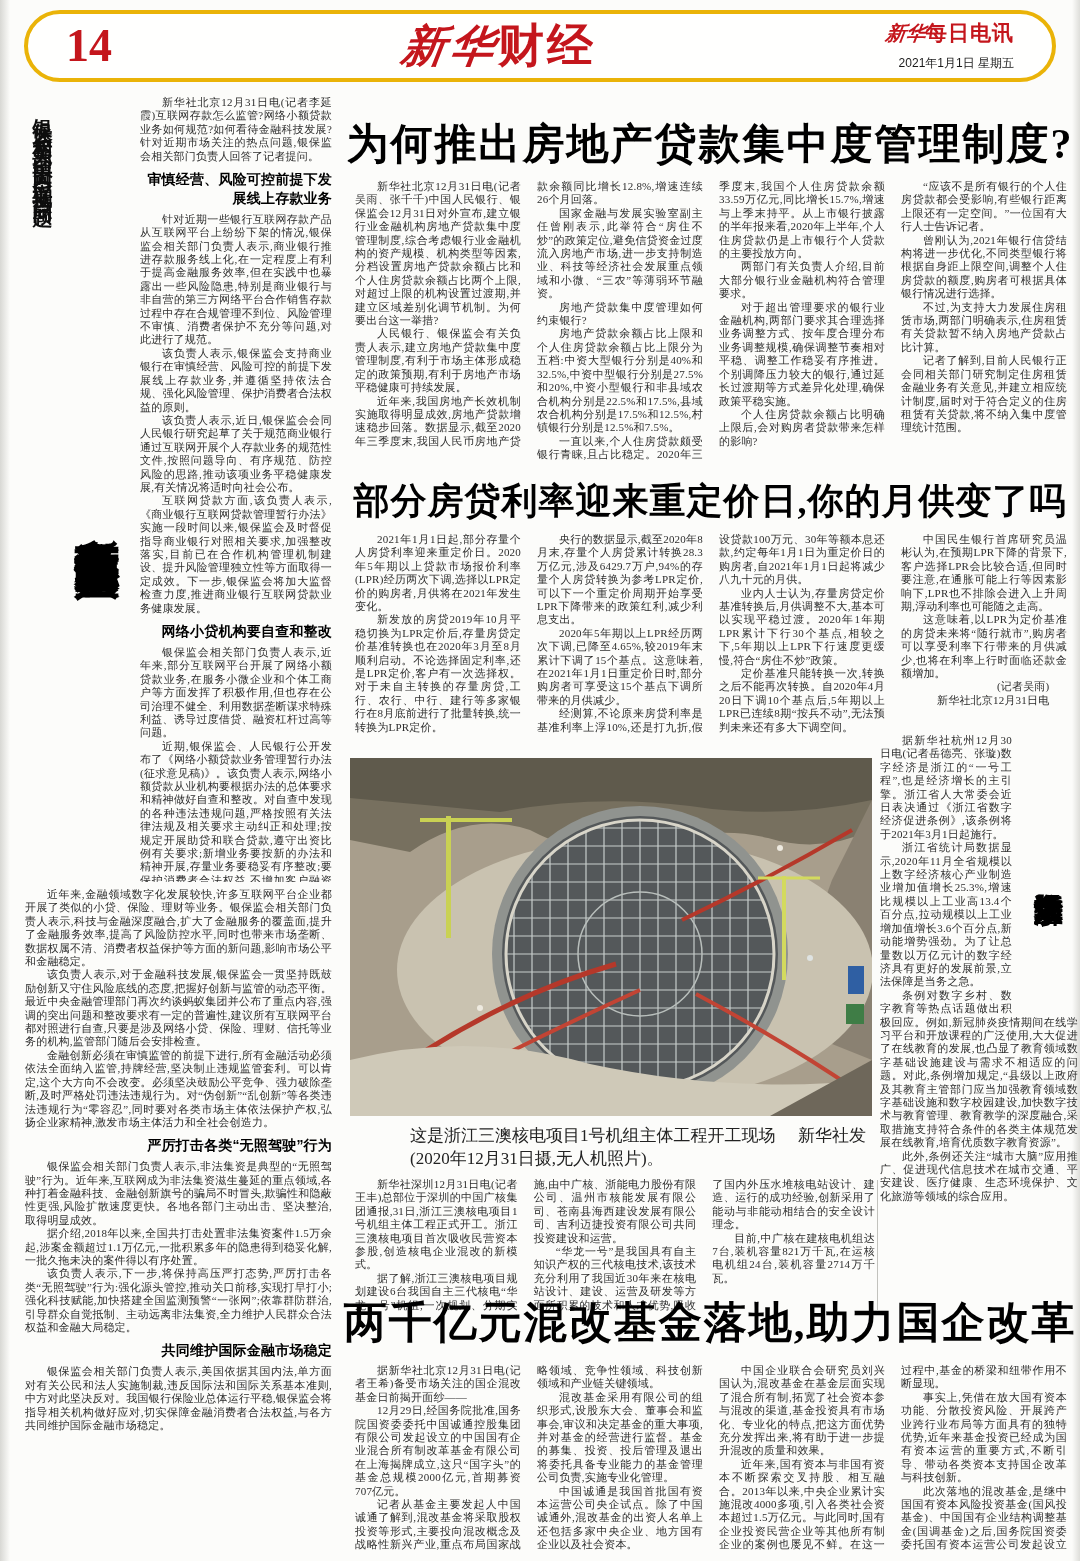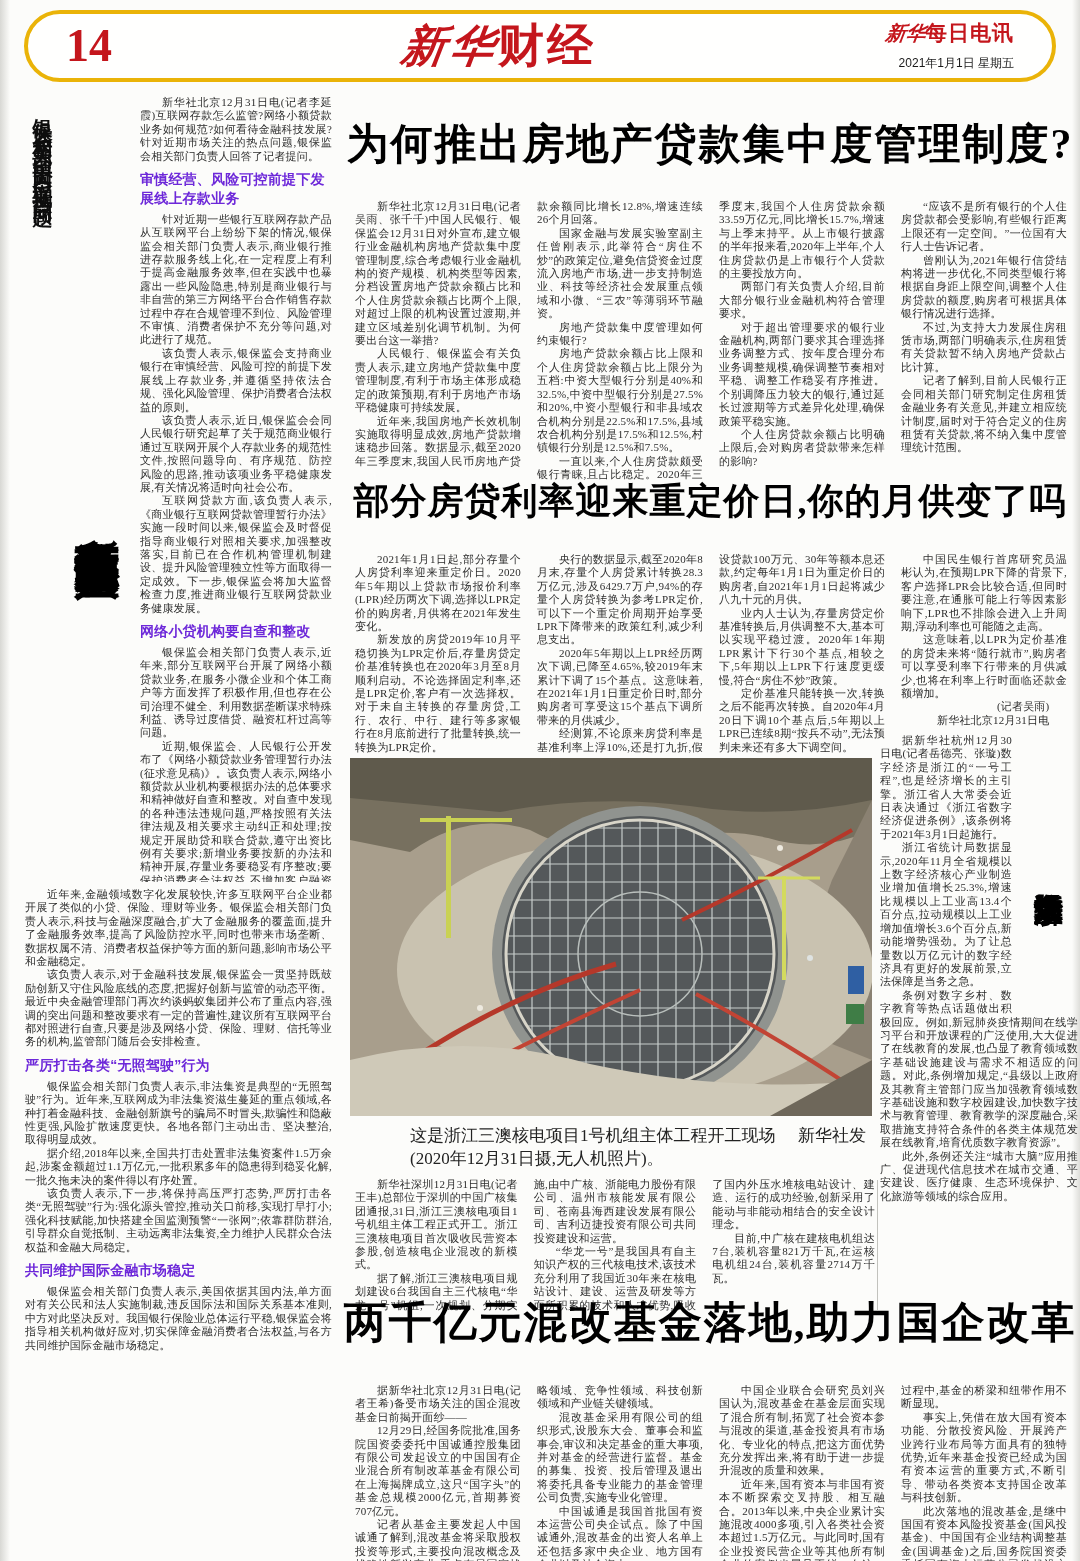--- a/index.html
+++ b/index.html
@@ -26,25 +26,25 @@
   .brand-date { font-size:12px; color:#1a1a1a; margin-top:12px; font-family:"Liberation Sans","DejaVu Sans",sans-serif; }
 
   
   .news-body {
     font-size:11px; line-height:13.4px; text-align:justify;
     color:#2d2d2d; letter-spacing:0.2px; overflow:hidden;
   }
   .blk-para { text-indent:2em; }
   .blk-subhead {
     font-family:"Liberation Sans","DejaVu Sans",sans-serif; font-weight:700;
-    font-size:14px; line-height:1.35; text-align:left; text-indent:0;
-    margin:7px 0 5px; color:#6d28d9; break-inside:avoid;
+    font-size:14px; line-height:1.35; text-align:right; text-indent:0;
+    margin:7px 0 5px; color:#000000; break-inside:avoid;
   }
   .blk-byline { text-indent:0; text-align:right; padding-right:1.6em; }
-  .cols-4 { column-count:4; column-gap:16px;margin-top:20px; }
+  .cols-4 { column-count:4; column-gap:16px; }
   .cols-3 { column-count:3; column-gap:16px; }
 
   
   .v-kicker {
     position:absolute; left:25px; top:102px; height:560px; width:32px;
     writing-mode:vertical-rl; font-family:"Liberation Sans","DejaVu Sans",sans-serif;
     font-size:20px; font-weight:700; letter-spacing:5px; color:#0d0d0d;
   }
   .v-head-main {
     position:absolute; left:56px; top:140px; height:742px; width:82px;
@@ -126,20 +126,21 @@
       <div class="blk-para">该负责人表示,银保监会支持商业银行在审慎经营、风险可控的前提下发展线上存款业务,并遵循坚持依法合规、强化风险管理、保护消费者合法权益的原则。</div>
       <div class="blk-para">该负责人表示,近日,银保监会会同人民银行研究起草了关于规范商业银行通过互联网开展个人存款业务的规范性文件,按照问题导向、有序规范、防控风险的思路,推动该项业务平稳健康发展,有关情况将适时向社会公布。</div>
       <div class="blk-para">互联网贷款方面,该负责人表示,《商业银行互联网贷款管理暂行办法》实施一段时间以来,银保监会及时督促指导商业银行对照相关要求,加强整改落实,目前已在合作机构管理机制建设、提升风险管理独立性等方面取得一定成效。下一步,银保监会将加大监督检查力度,推进商业银行互联网贷款业务健康发展。</div>
       <div class="blk-subhead">网络小贷机构要自查和整改</div>
       <div class="blk-para">银保监会相关部门负责人表示,近年来,部分互联网平台开展了网络小额贷款业务,在服务小微企业和个体工商户等方面发挥了积极作用,但也存在公司治理不健全、利用数据垄断谋求特殊利益、诱导过度借贷、融资杠杆过高等问题。</div>
       <div class="blk-para">近期,银保监会、人民银行公开发布了《网络小额贷款业务管理暂行办法(征求意见稿)》。该负责人表示,网络小额贷款从业机构要根据办法的总体要求和精神做好自查和整改。对自查中发现的各种违法违规问题,严格按照有关法律法规及相关要求主动纠正和处理;按规定开展助贷和联合贷款,遵守出资比例有关要求;新增业务要按新的办法和精神开展,存量业务要稳妥有序整改;要保护消费者合法权益,不增加客户融资成本,不降低客户服务质量和标准。</div>
     </div>
   <div class="wide-col news-body">
       <div class="blk-para">近年来,金融领域数字化发展较快,许多互联网平台企业都开展了类似的小贷、保险、理财等业务。银保监会相关部门负责人表示,科技与金融深度融合,扩大了金融服务的覆盖面,提升了金融服务效率,提高了风险防控水平,同时也带来市场垄断、数据权属不清、消费者权益保护等方面的新问题,影响市场公平和金融稳定。</div>
       <div class="blk-para">该负责人表示,对于金融科技发展,银保监会一贯坚持既鼓励创新又守住风险底线的态度,把握好创新与监管的动态平衡。最近中央金融管理部门再次约谈蚂蚁集团并公布了重点内容,强调的突出问题和整改要求有一定的普遍性,建议所有互联网平台都对照进行自查,只要是涉及网络小贷、保险、理财、信托等业务的机构,监管部门随后会安排检查。</div>
+      <div class="blk-para">金融创新必须在审慎监管的前提下进行,所有金融活动必须依法全面纳入监管,持牌经营,坚决制止违规监管套利。可以肯定,这个大方向不会改变。必须坚决鼓励公平竞争、强力破除垄断,及时严格处罚违法违规行为。对“伪创新”“乱创新”等各类违法违规行为“零容忍”,同时要对各类市场主体依法保护产权,弘扬企业家精神,激发市场主体活力和全社会创造力。</div>
       <div class="blk-subhead">严厉打击各类“无照驾驶”行为</div>
       <div class="blk-para">银保监会相关部门负责人表示,非法集资是典型的“无照驾驶”行为。近年来,互联网成为非法集资滋生蔓延的重点领域,各种打着金融科技、金融创新旗号的骗局不时冒头,欺骗性和隐蔽性更强,风险扩散速度更快。各地各部门主动出击、坚决整治,取得明显成效。</div>
       <div class="blk-para">据介绍,2018年以来,全国共打击处置非法集资案件1.5万余起,涉案金额超过1.1万亿元,一批积累多年的隐患得到稳妥化解,一批久拖未决的案件得以有序处置。</div>
       <div class="blk-para">该负责人表示,下一步,将保持高压严打态势,严厉打击各类“无照驾驶”行为:强化源头管控,推动关口前移,实现打早打小;强化科技赋能,加快搭建全国监测预警“一张网”;依靠群防群治,引导群众自觉抵制、主动远离非法集资,全力维护人民群众合法权益和金融大局稳定。</div>
       <div class="blk-subhead">共同维护国际金融市场稳定</div>
       <div class="blk-para">银保监会相关部门负责人表示,美国依据其国内法,单方面对有关公民和法人实施制裁,违反国际法和国际关系基本准则,中方对此坚决反对。我国银行保险业总体运行平稳,银保监会将指导相关机构做好应对,切实保障金融消费者合法权益,与各方共同维护国际金融市场稳定。</div>
     </div>
 
   <div class="headline-xl h-loans">为何推出房地产贷款集中度管理制度?</div>
   <div class="body-loans news-body cols-4">

